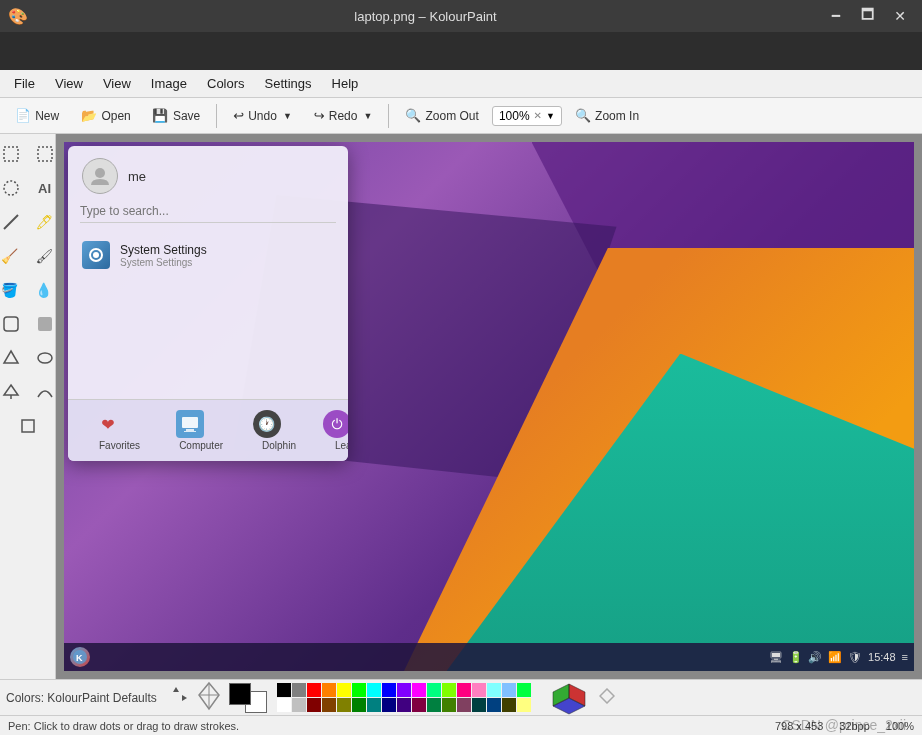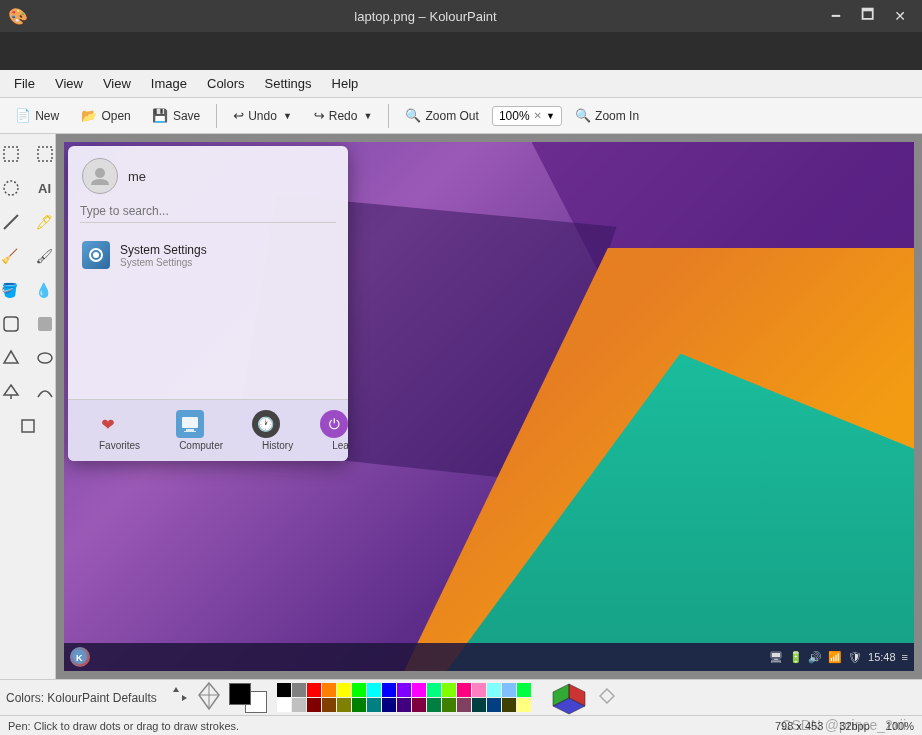--- a/index.html
+++ b/index.html
@@ -510,21 +510,21 @@
                 <svg width="20" height="20" viewBox="0 0 20 20">
                     <rect x="2" y="3" width="16" height="11" rx="1" fill="white" opacity="0.9"></rect>
                     <rect x="6" y="15" width="8" height="2" fill="white" opacity="0.8"></rect>
                     <rect x="4" y="17" width="12" height="1" fill="white" opacity="0.8"></rect>
                   </svg>
               </div>
               <span class="footer-label">Computer</span>
             </div>
             <div class="launcher-footer-item">
               <div class="footer-icon" style="background:#444; border-radius:50%; display:flex; align-items:center; justify-content:center; color:white; font-size:14px;">🕐</div>
-              <span class="footer-label">History</span>
+              <span class="footer-label">Dolphin</span>
             </div>
             <div class="launcher-footer-item">
               <div class="footer-icon" style="background:#9b4cc4; border-radius:50%; display:flex; align-items:center; justify-content:center; color:white; font-size:14px;">⏻</div>
               <span class="footer-label">Leave</span>
             </div>
           </div>
         </div>
 
         <div class="taskbar">
           <div class="taskbar-logo">

